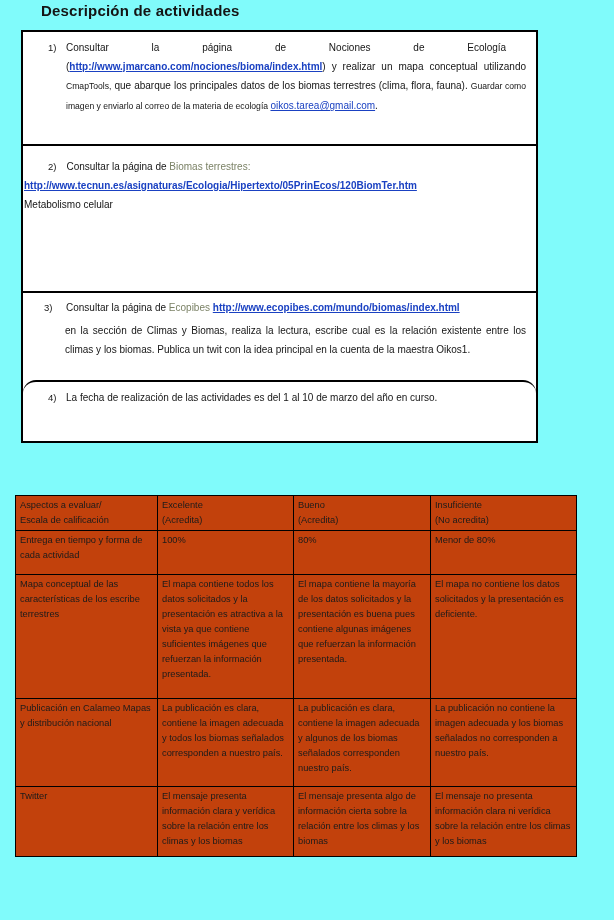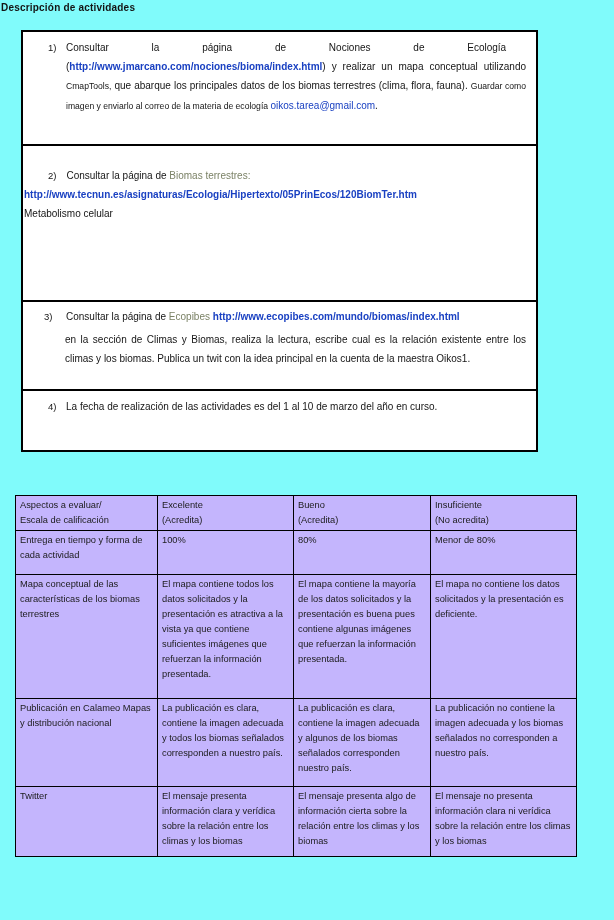--- a/index.html
+++ b/index.html
@@ -4,41 +4,41 @@
 <style>
   html,body{margin:0;padding:0;}
   body{
     width:614px;height:920px;position:relative;overflow:hidden;
     background:#80FBFB;
     font-family:"Liberation Sans", sans-serif;
     color:#111;
   }
   .page-title{
     position:absolute;left:1px;top:2px;
-    font-size:10px;font-weight:bold;color:#141414;letter-spacing:.2px;
+    font-size:15px;font-weight:bold;color:#141414;letter-spacing:.2px;padding-left:40px;
   }
 
   
   .activities-box{
     position:absolute;left:21px;top:30px;width:513px;
     background:#fff;border:2px solid #000;
   }
   .act-row{position:relative;font-size:10px;line-height:19px;color:#151515;}
   .act-row + .act-row{border-top:2px solid #000;}
   .row1{height:106px;padding-top:6px;}
-  .row2{height:134px;padding-top:20px;}
+  .row2{height:134px;padding-top:11px;}
   .row3{height:82px;padding-top:5px;}
-  .row4{height:53px;padding-top:6px;}
+  .row4{height:53px;padding-top:6px;border-radius:13px;}
 
   .num{font-size:9.5px;}
   .row1 .num{position:absolute;left:25px;top:6px;}
   .p1{margin:0 10px 0 43px;text-align:justify;}
   .spread{word-spacing:40px;}
   .small{font-size:8.6px;}
-  .link{color:#1A41C2;cursor:pointer;}
+  .link{color:#1A41C2;text-decoration:underline;cursor:pointer;}
   .blink{font-weight:bold;}
   .olive{color:#7B8266;}
 
   .h2line{margin-left:25px;}
   .h2line .num{margin-right:10px;}
   .urlline1{margin-left:1px;}
   .p2{margin:0 10px 0 20px;text-align:justify;}
   .metab{margin-left:1px;}
   .urlline2{margin-left:17px;}
 
@@ -46,21 +46,21 @@
   .l3line .num{display:inline-block;width:22px;}
   .p3{margin:4px 10px 0 42px;text-align:justify;}
 
   .l4line{margin-left:25px;}
   .l4line .num{display:inline-block;width:18px;}
 
   
   .rubric{
     position:absolute;left:15px;top:495px;
     border-collapse:collapse;table-layout:fixed;
-    background:#c4b5fd;
+    background:#c2410c;
     font-size:9.3px;line-height:15px;color:#1b1b1b;
   }
   .rubric td{
     border:1.5px solid #000;
     vertical-align:top;
     padding:2px 4px;
     white-space:pre-line;
     overflow:hidden;
   }
   .c0{width:133px;} .c1{width:127px;} .c2{width:128px;} .c3{width:137px;}
@@ -107,21 +107,21 @@
       <td class="c3">Insuficiente
 (No acredita)</td>
     </tr>
     <tr class="r0">
       <td class="c0">Entrega en tiempo y forma de cada actividad</td>
       <td class="c1">100%</td>
       <td class="c2">80%</td>
       <td class="c3">Menor de 80%</td>
     </tr>
     <tr class="r1">
-      <td class="c0">Mapa conceptual de las características de los biomas terrestres</td>
+      <td class="c0">Mapa conceptual de las características de los escribe terrestres</td>
       <td class="c1">El mapa contiene todos los datos solicitados y la presentación es atractiva a la vista ya que contiene suficientes imágenes que refuerzan la información presentada.</td>
       <td class="c2">El mapa contiene la mayoría de los datos solicitados y la presentación es buena pues contiene algunas imágenes que refuerzan la información presentada.</td>
       <td class="c3">El mapa no contiene los datos solicitados y la presentación es deficiente.</td>
     </tr>
     <tr class="r2">
       <td class="c0">Publicación en Calameo Mapas y distribución nacional</td>
       <td class="c1">La publicación  es clara, contiene la imagen adecuada y todos  los biomas señalados corresponden a nuestro país.</td>
       <td class="c2">La publicación  es clara, contiene la imagen adecuada y algunos de  los  biomas señalados corresponden nuestro país.</td>
       <td class="c3">La publicación  no contiene la imagen adecuada y  los biomas señalados no corresponden a nuestro país.</td>
     </tr>

